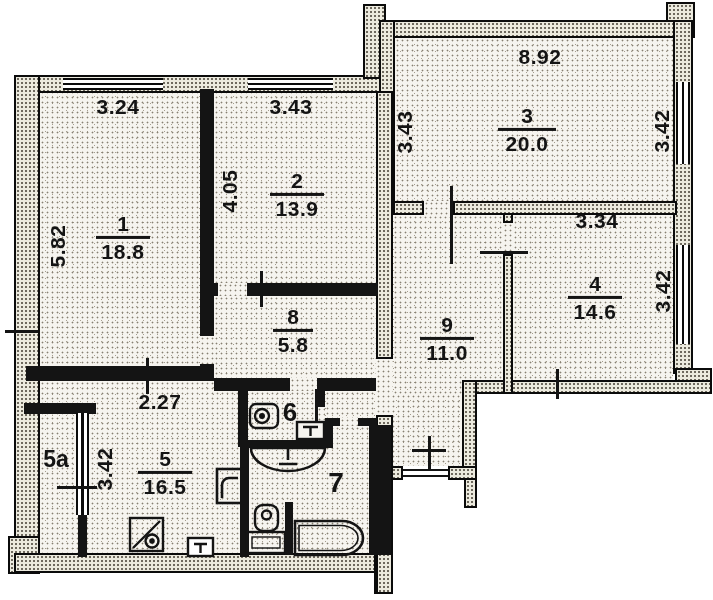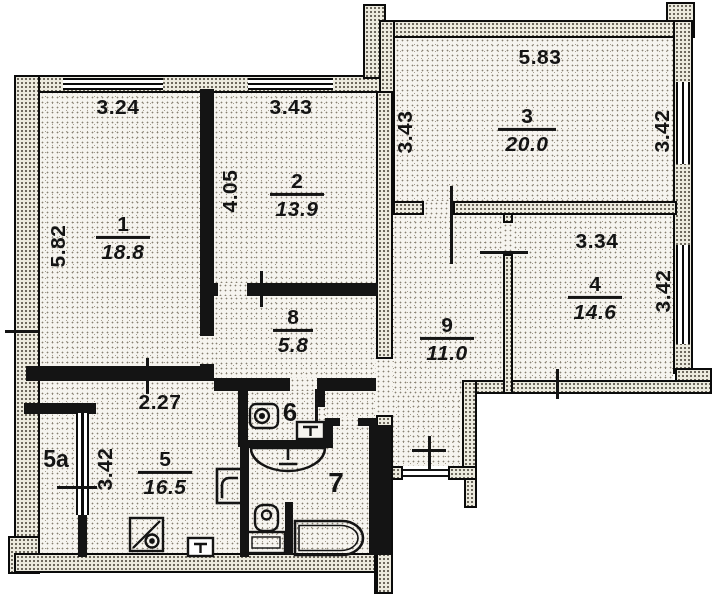--- a/index.html
+++ b/index.html
@@ -37,21 +37,21 @@
   .thin { position:absolute; z-index:4; background:#141414; }
   .tick { position:absolute; z-index:4; background:#141414; }
   .dim {
     position:absolute; z-index:6; font-weight:700; font-size:21px; line-height:1;
     white-space:nowrap; transform:translate(-50%,-50%); letter-spacing:0.5px;
   }
   .dim.v { transform:translate(-50%,-50%) rotate(-90deg); }
   .rlabel { position:absolute; z-index:6; transform:translate(-50%,-50%); text-align:center; }
   .rlabel .num  { font-weight:700; font-size:21px; line-height:1.05; }
   .rlabel .bar  { height:3px; background:#141414; margin:1px auto 1px; }
-  .rlabel .area { font-weight:700; font-size:21px; line-height:1.1; letter-spacing:0.5px;font-style:italic; }
+  .rlabel .area { font-weight:700; font-size:21px; line-height:1.1; letter-spacing:0.5px; }
   .plain { position:absolute; z-index:6; transform:translate(-50%,-50%); font-weight:700; }
   #fixtures { position:absolute; left:0; top:0; z-index:5; }
   #wm {
     position:absolute; z-index:7; left:557px; top:59px; width:92px; height:90px;
     border:1.5px solid #9b9b93; border-radius:50%;
     display:flex; align-items:center; justify-content:center;
     font-family:"DejaVu Serif", serif; font-weight:700; font-size:40px;
     color:#c79d3e; letter-spacing:1px; background:rgba(255,255,255,0.25);
   }
 </style>
@@ -175,26 +175,26 @@
       <path d="M222 498 v-13 a7 7 0 0 1 7 -7 h9"></path>
     </g>
     <g stroke="#141414" stroke-width="2.4" fill="none">
       <rect x="188" y="538" width="25" height="18" fill="#ffffff"></rect>
       <path d="M194 544 h13 M200.5 544 v9"></path>
     </g>
   </svg>
 
   <div class="dim" style="left:118px;top:106px">3.24</div>
   <div class="dim" style="left:291px;top:106px">3.43</div>
-  <div class="dim" style="left:540px;top:56px">5.83</div>
+  <div class="dim" style="left:540px;top:56px">8.92</div>
   <div class="dim v" style="left:57px;top:246px">5.82</div>
   <div class="dim v" style="left:229px;top:191px">4.05</div>
   <div class="dim v" style="left:404px;top:132px">3.43</div>
   <div class="dim v" style="left:661px;top:131px">3.42</div>
-  <div class="dim" style="left:597px;top:240px">3.34</div>
+  <div class="dim" style="left:597px;top:220px">3.34</div>
   <div class="dim v" style="left:662px;top:291px">3.42</div>
   <div class="dim" style="left:160px;top:401px">2.27</div>
   <div class="dim v" style="left:104px;top:469px">3.42</div>
 
   <div class="rlabel" style="left:123px;top:238px">
     <div class="num">1</div>
     <div class="bar" style="width:54px"></div>
     <div class="area">18.8</div>
   </div>
   <div class="rlabel" style="left:297px;top:195px">

